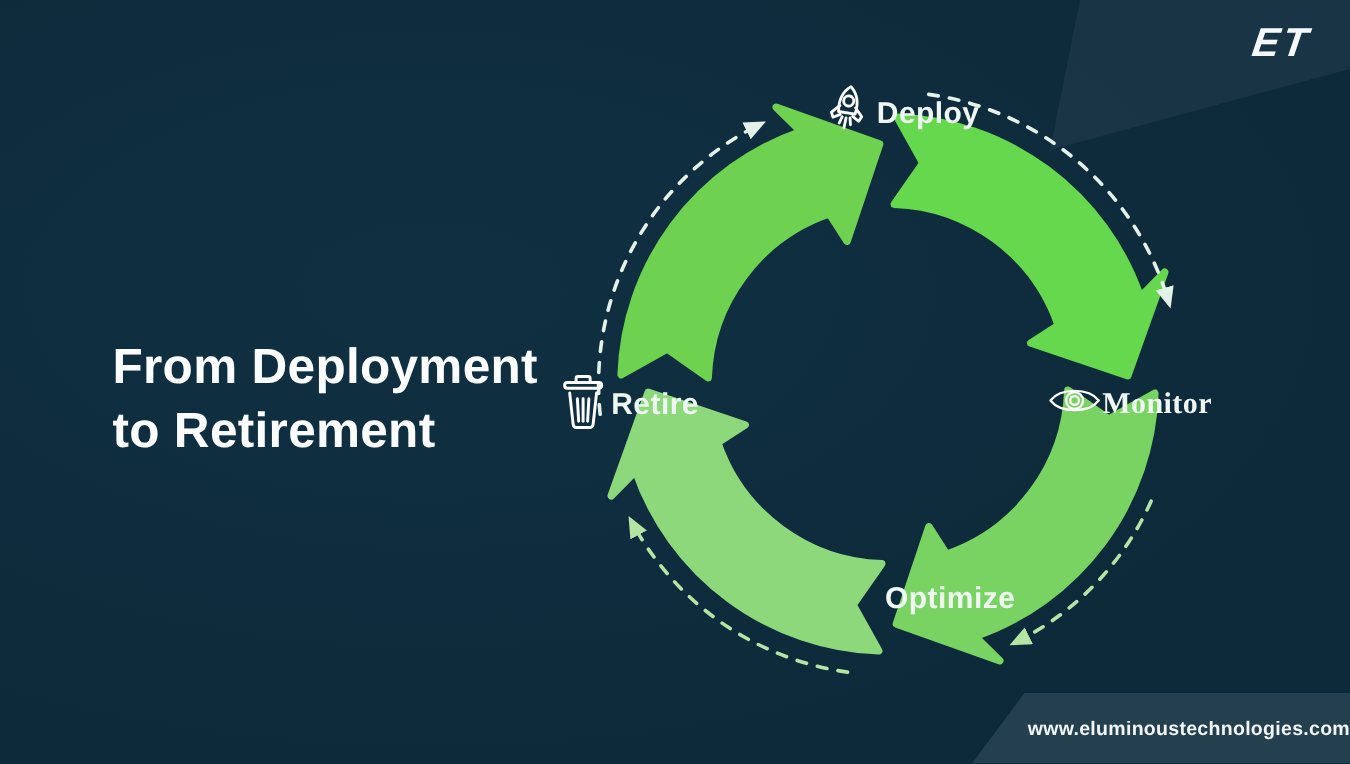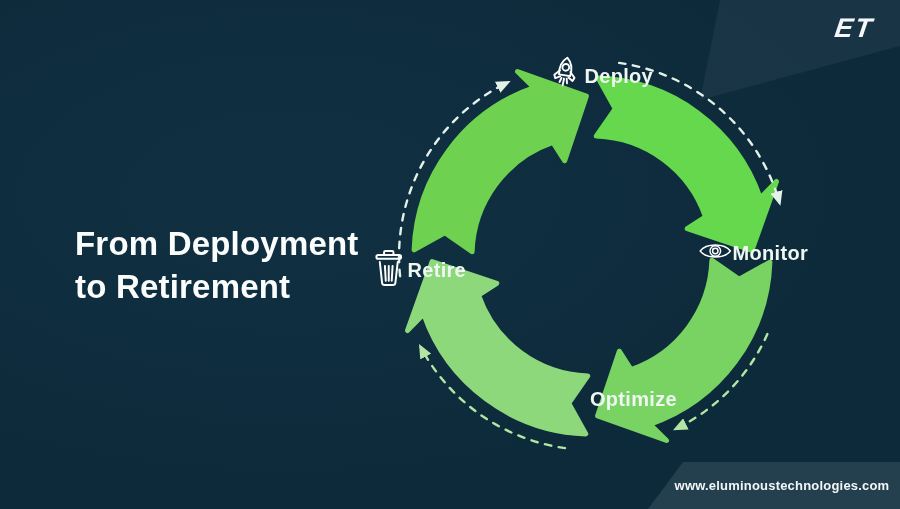--- a/index.html
+++ b/index.html
@@ -29,21 +29,21 @@
   .headline{
     position:absolute;left:75px;top:222px;
     color:#fbfdfd;font-weight:700;font-size:33px;line-height:43px;
     letter-spacing:0.2px;
   }
   
   .footer-panel{
     position:absolute;right:0;bottom:0;width:270px;height:47px;
     background:var(--panel,#24404f);
     clip-path:polygon(53px 0,270px 0,270px 47px,18px 47px);
-    display:flex;align-items:center;justify-content:center;
+    display:flex;align-items:center;justify-content:flex-end;
     padding-left:34px;box-sizing:border-box;
   }
   .footer-panel span{
     color:#f2f6f7;font-size:13px;font-weight:600;letter-spacing:0.2px;
   }
   
   .cycle-svg{position:absolute;inset:0;}
   .a1{fill:var(--arrow-green-1,#6fd150);stroke:var(--arrow-green-1,#6fd150);}
   .a2{fill:var(--arrow-green-2,#66d84e);stroke:var(--arrow-green-2,#66d84e);}
   .a3{fill:var(--arrow-green-3,#79d362);stroke:var(--arrow-green-3,#79d362);}
@@ -55,21 +55,21 @@
   .mk-light{fill:var(--dash-light,#e4f1e8);}
   .mk-green{fill:var(--dash-green,#b5e5a4);}
   
   .stage{position:absolute;display:flex;flex-direction:row;align-items:center;}
   .stage svg{stroke:#fff;fill:none;stroke-width:2.3;stroke-linecap:round;stroke-linejoin:round;}
   .stage-label{
     color:#eef7f2;font-size:20px;font-weight:600;letter-spacing:0.3px;
     margin-top:4px;white-space:nowrap;
   }
   .stage-deploy{left:545px;top:48px;width:108px;}
-  .stage-monitor{left:698px;top:230px;width:110px;}
+  .stage-monitor{left:698px;top:246px;width:110px;font-family:Liberation Serif, serif;}
   .stage-optimize{left:546px;top:368px;width:116px;gap:44px;}
   .stage-retire{left:370px;top:242px;width:96px;}
 </style>
 </head>
 <body>
 
 <div class="canvas">
 
   <div class="accent-top"></div>
 

